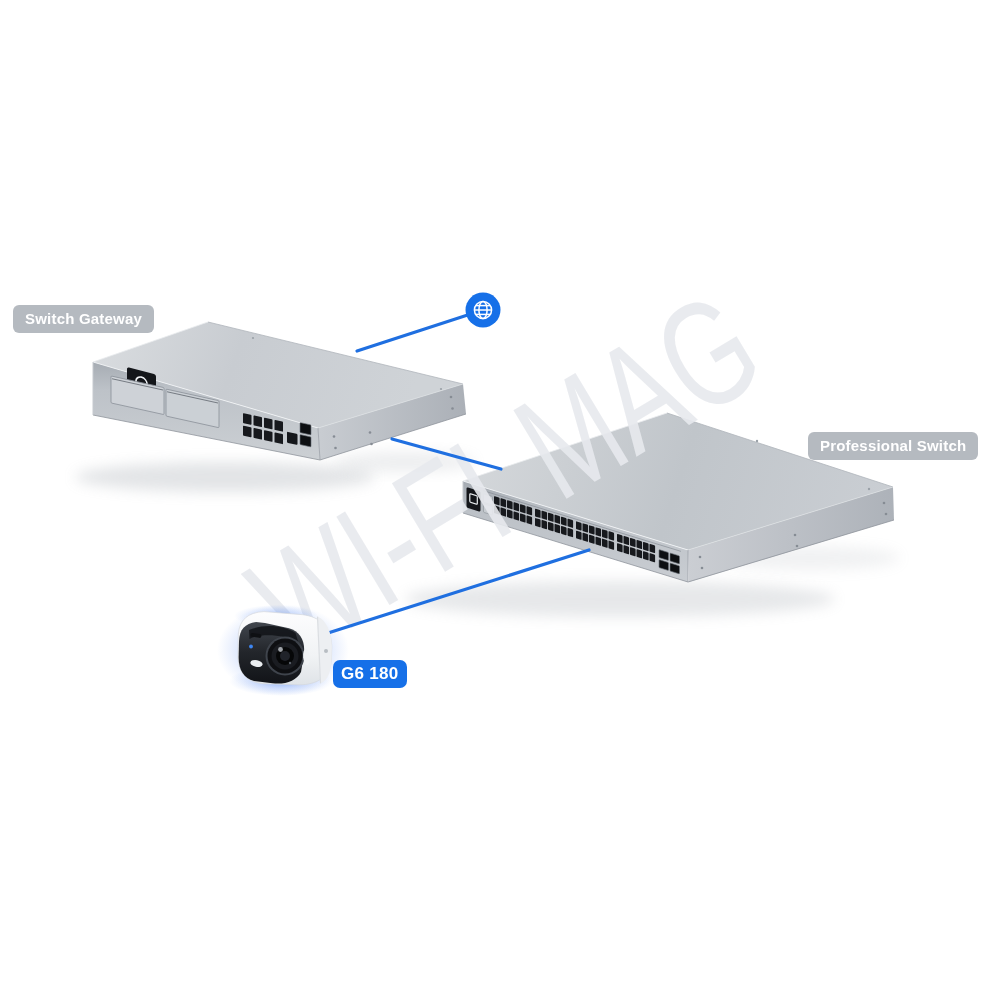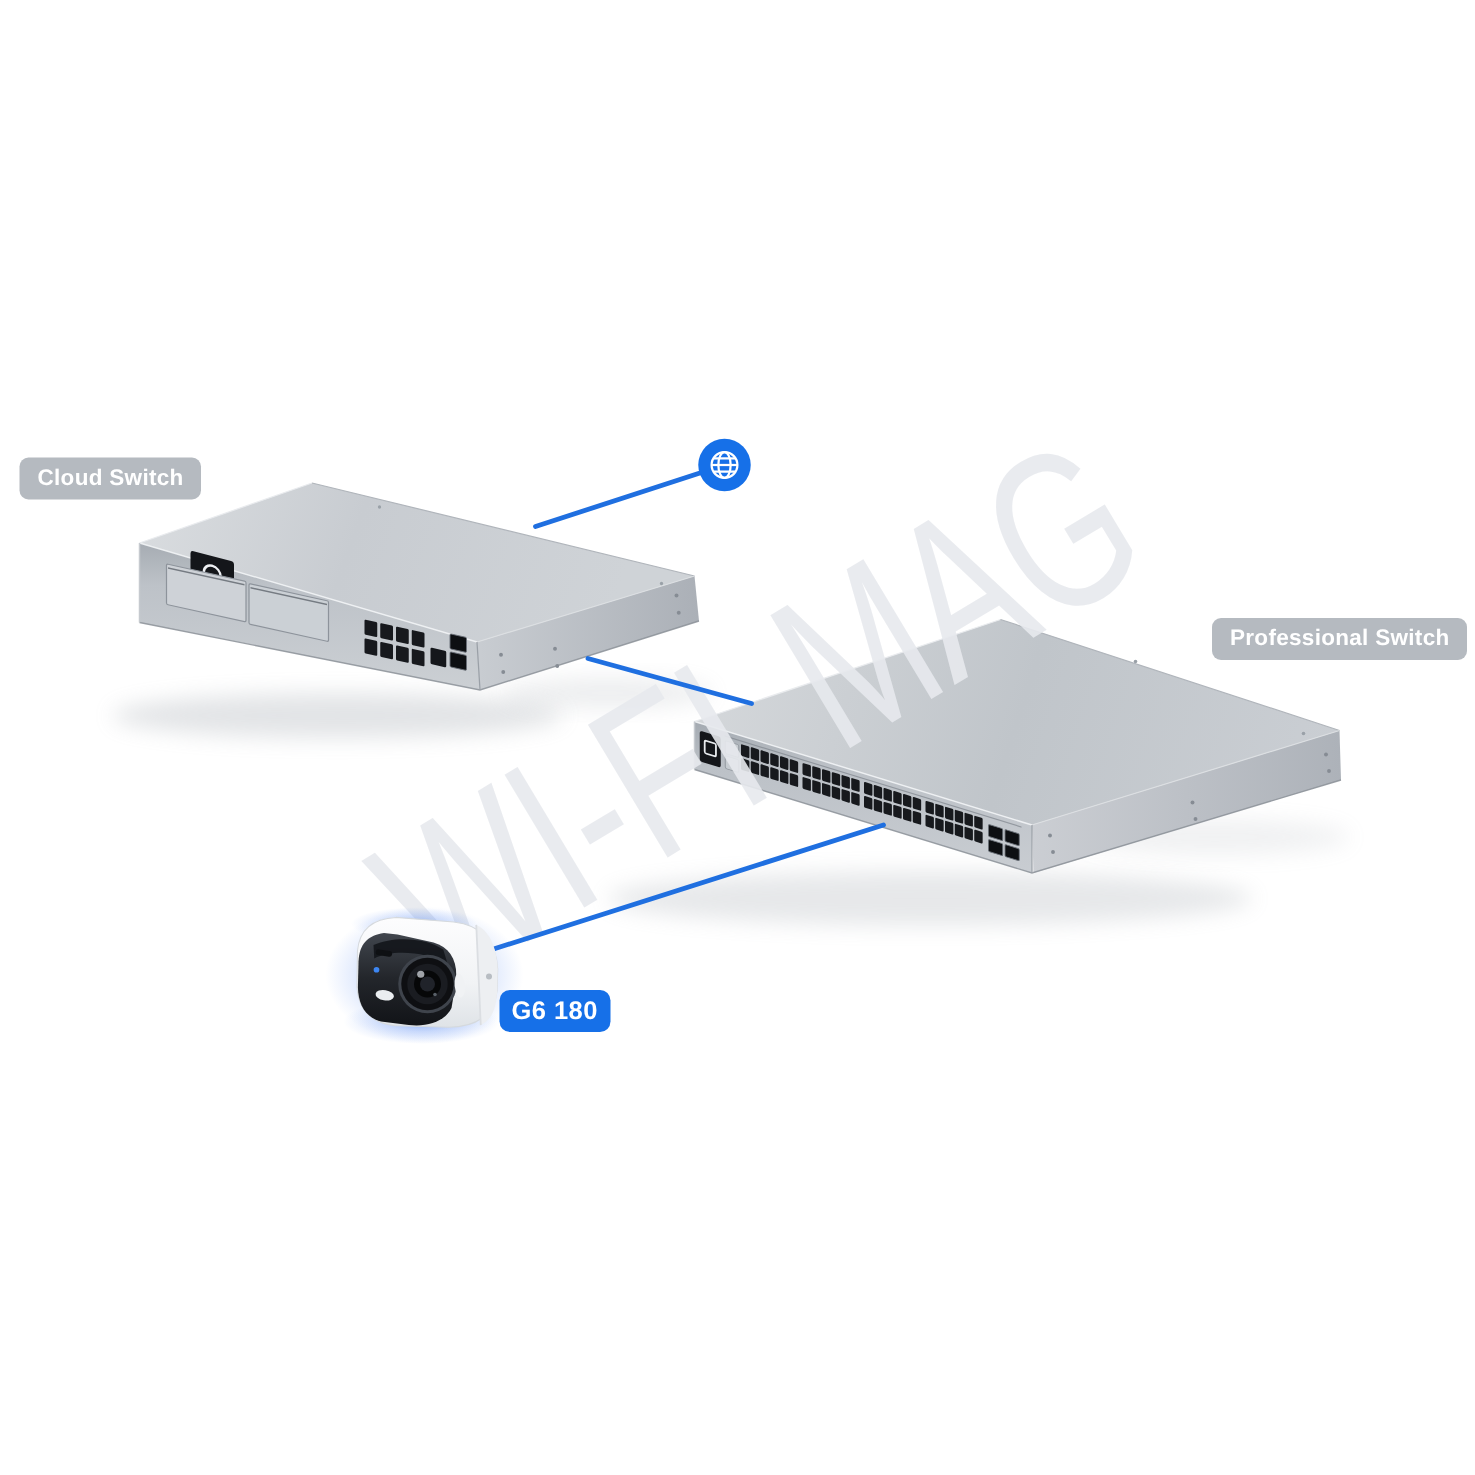--- a/index.html
+++ b/index.html
@@ -22,21 +22,21 @@
   .badge{position:absolute;color:#fff;display:inline-block;z-index:4;line-height:1.2}
   .badge-gray{
     background:var(--badge-gray,rgba(128,136,146,0.58));
     font-size:15px;font-weight:600;padding:5px 12px;border-radius:6px;letter-spacing:.2px;
   }
   .badge-blue{
     background:var(--accent,#1670e8);
     font-size:17px;font-weight:700;padding:4px 8px;border-radius:7px;letter-spacing:.3px;text-align:center;
   }
   #badge-cg{left:13px;top:305px}
-  #badge-ps{left:808px;top:412px}
+  #badge-ps{left:808px;top:432px}
   #badge-g6{left:333px;top:660px}
   .conn{stroke:var(--line,#1f6fe0);stroke-width:3.2;stroke-linecap:round;fill:none}
   .globe-bg{fill:var(--accent,#1670e8)}
   .globe-line{stroke:#ffffff;stroke-width:1.5;fill:none}
 </style>
 </head>
 <body>
 
 <div style="position:absolute;inset:0">
 
@@ -281,16 +281,16 @@
         <circle cx="290" cy="663" r="1.2" fill="#596068"></circle>
       </g>
 
       <ellipse cx="306.5" cy="657" rx="3.4" ry="8" fill="#f0f2f4" transform="rotate(-6 306.5 657)"></ellipse>
       <ellipse cx="256.5" cy="663.5" rx="6.2" ry="3.4" fill="#eaedf0" transform="rotate(10 256.5 663.5)"></ellipse>
       <rect x="250.5" y="633.5" width="11" height="3.8" rx="1.9" fill="#0e1013" transform="rotate(9 256 635)"></rect>
       <circle cx="251" cy="646.5" r="1.9" fill="#3d86f2"></circle>
     </g>
   </svg>
 
-  <div id="badge-cg" class="badge badge-gray">Cloud Switch</div>
+  <div id="badge-cg" class="badge badge-gray">Switch Gateway</div>
   <div id="badge-ps" class="badge badge-gray">Professional Switch</div>
   <div id="badge-g6" class="badge badge-blue">G6 180</div>
 </div>
 
 </body></html>

